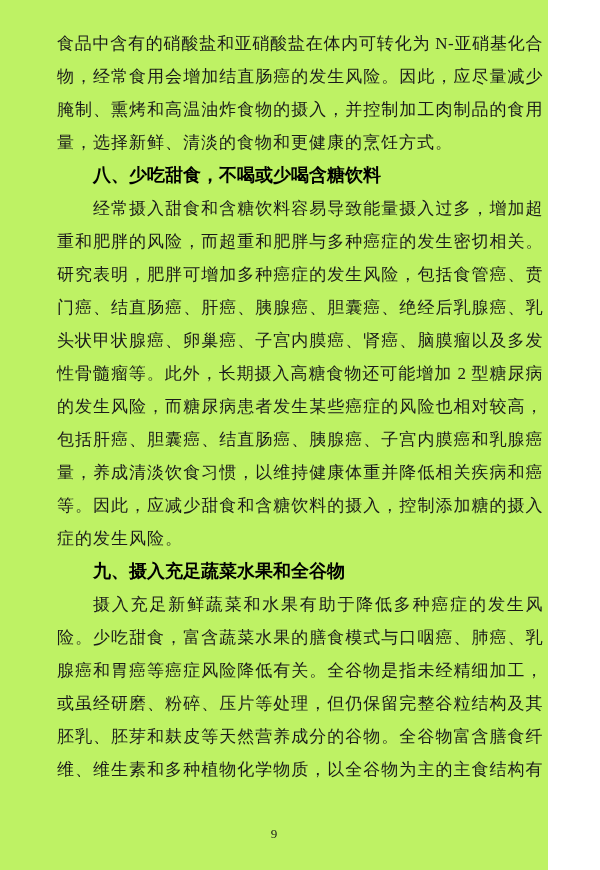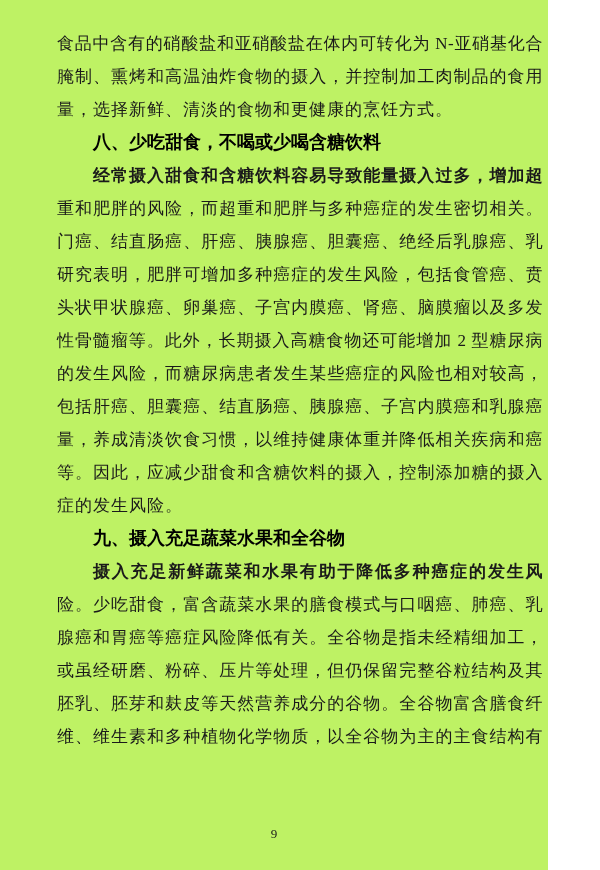--- a/index.html
+++ b/index.html
@@ -26,21 +26,20 @@
     height: 33px;
     line-height: 33px;
     font-size: 17px;
     letter-spacing: 0.5px;
     text-align: justify;
     text-align-last: justify;
     white-space: normal;
   }
   .body-line.indent {
     padding-left: 36px;
-    font-weight: bold;
   }
   .body-line.para-end {
     text-align: right;
     text-align-last: left;
     letter-spacing: 1px;
   }
   .heading-line {
     height: 33px;
     line-height: 33px;
     padding-left: 36px;
@@ -62,27 +61,28 @@
     color: #1a1a1a;
     font-family: "Liberation Serif", "DejaVu Serif", serif;
   }
 </style>
 </head>
 <body>
 
 <div class="page">
   <div class="content" id="doc-content">
       <div class="body-line">食品中含有的硝酸盐和亚硝酸盐在体内可转化为 N-亚硝基化合</div>
+      <div class="body-line">物，经常食用会增加结直肠癌的发生风险。因此，应尽量减少</div>
       <div class="body-line">腌制、熏烤和高温油炸食物的摄入，并控制加工肉制品的食用</div>
       <div class="body-line para-end">量，选择新鲜、清淡的食物和更健康的烹饪方式。</div>
       <div class="heading-line">八、少吃甜食，不喝或少喝含糖饮料</div>
       <div class="body-line indent">经常摄入甜食和含糖饮料容易导致能量摄入过多，增加超</div>
       <div class="body-line">重和肥胖的风险，而超重和肥胖与多种癌症的发生密切相关。</div>
+      <div class="body-line">研究表明，肥胖可增加多种癌症的发生风险，包括食管癌、贲</div>
       <div class="body-line">门癌、结直肠癌、肝癌、胰腺癌、胆囊癌、绝经后乳腺癌、乳</div>
-      <div class="body-line">研究表明，肥胖可增加多种癌症的发生风险，包括食管癌、贲</div>
       <div class="body-line">头状甲状腺癌、卵巢癌、子宫内膜癌、肾癌、脑膜瘤以及多发</div>
       <div class="body-line">性骨髓瘤等。此外，长期摄入高糖食物还可能增加 2 型糖尿病</div>
       <div class="body-line">的发生风险，而糖尿病患者发生某些癌症的风险也相对较高，</div>
       <div class="body-line">包括肝癌、胆囊癌、结直肠癌、胰腺癌、子宫内膜癌和乳腺癌</div>
       <div class="body-line">量，养成清淡饮食习惯，以维持健康体重并降低相关疾病和癌</div>
       <div class="body-line">等。因此，应减少甜食和含糖饮料的摄入，控制添加糖的摄入</div>
       <div class="body-line para-end">症的发生风险。</div>
       <div class="heading-line">九、摄入充足蔬菜水果和全谷物</div>
       <div class="body-line indent">摄入充足新鲜蔬菜和水果有助于降低多种癌症的发生风</div>
       <div class="body-line">险。少吃甜食，富含蔬菜水果的膳食模式与口咽癌、肺癌、乳</div>

